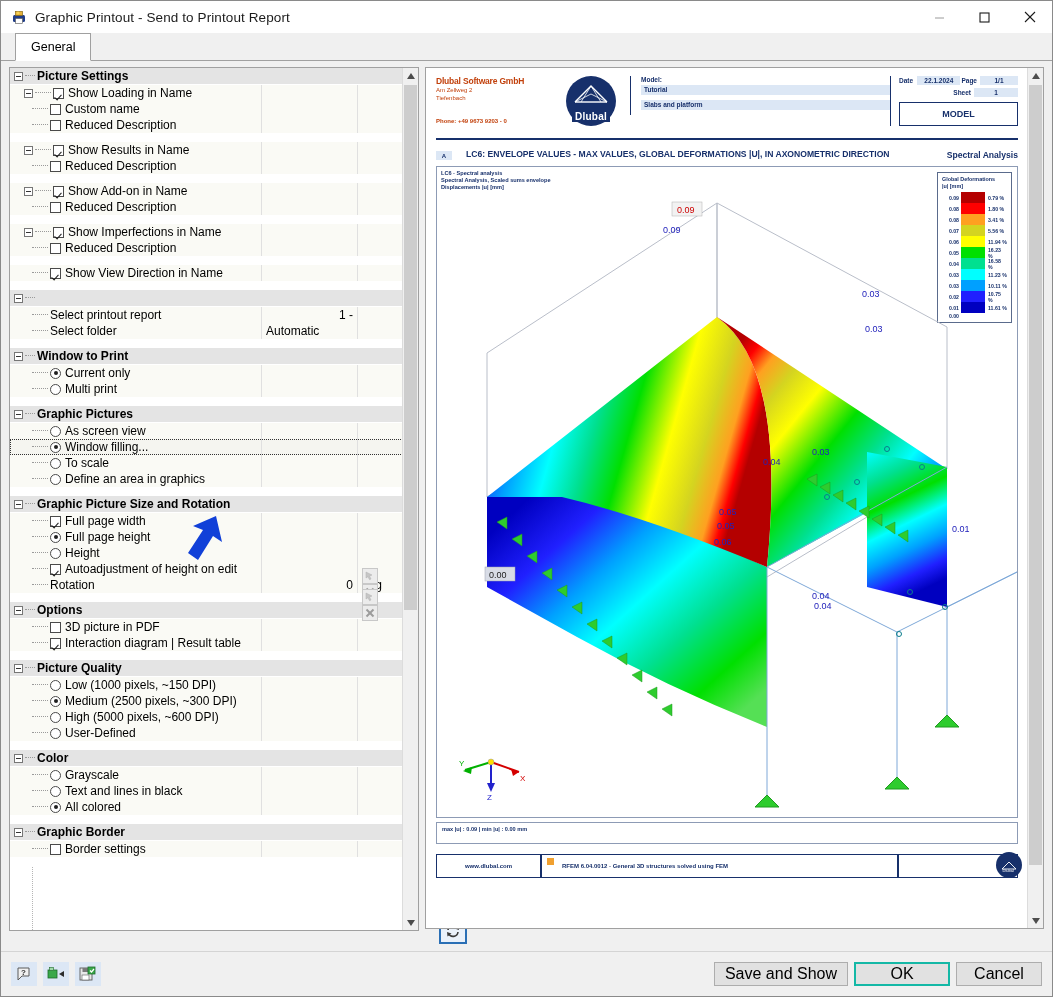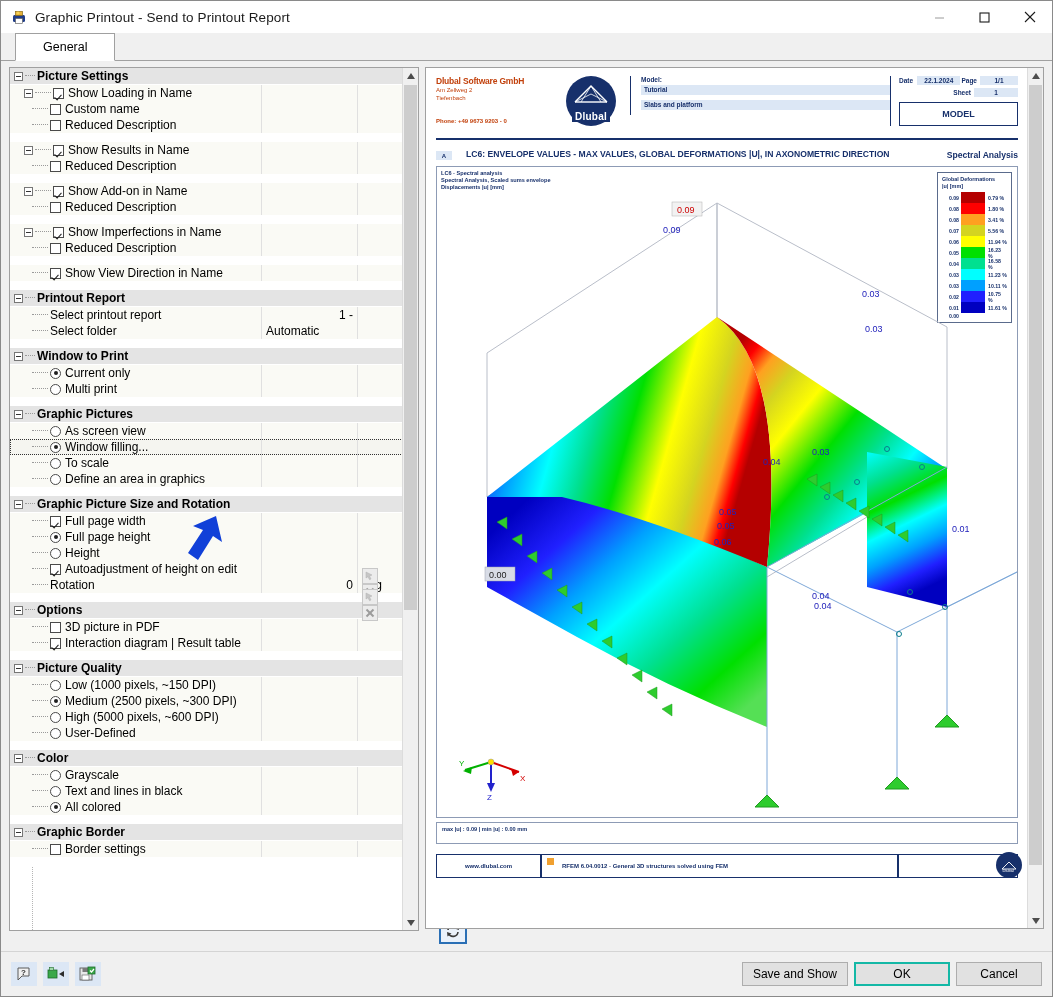--- a/index.html
+++ b/index.html
@@ -25,21 +25,21 @@
   }
   .title-text{font-size:13.5px;color:#1b1b1b;letter-spacing:.1px;}
   .win-btns{margin-left:auto;display:flex;height:32px;}
   .win-btn{width:45px;height:32px;display:flex;align-items:center;justify-content:center;}
   
   .tabstrip{
     flex:0 0 auto;height:27px;background:#f0f0f0;position:relative;
     border-bottom:1px solid #a0a0a0;display:flex;align-items:flex-end;padding-left:14px;
   }
   .tab{
-    height:26px;padding:0 27px;display:flex;align-items:center;
+    height:26px;padding:0 15px;display:flex;align-items:center;
     background:#ffffff;border:1px solid #a0a0a0;border-bottom:1px solid #ffffff;
     position:relative;top:1px;font-size:12.5px;
   }
   
   .bodyarea{flex:1 1 auto;display:flex;padding:6px 8px 0 8px;gap:6px;min-height:0;}
   
   .leftpane{
     width:408px;flex:0 0 auto;background:#ffffff;border:1px solid #a0a0a0;
     position:relative;display:flex;flex-direction:column;overflow:hidden;
     height:862px;
@@ -213,21 +213,21 @@
   
   .bottombar{
     flex:0 0 auto;height:44px;display:flex;align-items:center;padding:0 10px;gap:6px;
     border-top:1px solid #d4d4d4;background:#f0f0f0;
   }
   .tool-ico{
     width:26px;height:24px;background:#dce7f5;display:flex;align-items:center;justify-content:center;
   }
   .btn{
     height:24px;min-width:74px;border:1px solid #adadad;background:#e1e1e1;
-    display:flex;align-items:center;justify-content:center;font-size:12px;padding:8px 10px;
+    display:flex;align-items:center;justify-content:center;font-size:16px;padding:8px 10px;
     box-sizing:border-box;
   }
   .btn.primary{border:2px solid #14b8a6;background:#e1e1e1;}
   .push-right{margin-left:auto;}
 </style>
 </head>
 <body>
 
 <div class="window">
 
@@ -383,21 +383,20 @@
                 <span class="cb checked"></span>
                 <span class="txt">Show View Direction in Name</span>
               </span>
               <span class="val-col"></span>
               <span class="unit-col"></span>
             </div>
             <div class="spacer"></div>
             <div class="grp">
               <span class="expander"></span>
               <span class="dots short"></span>
-              <span class="lbl-col">Printout Report</span>
             </div>
             <div class="row">
               <span class="lbl-col">
                 <span style="width: 22px; flex: 0 0 auto;"></span>
                 <span class="dots"></span>
                 <span class="txt">Select printout report</span>
               </span>
               <span class="val-col">1 -</span>
               <span class="unit-col"></span>
             </div>

